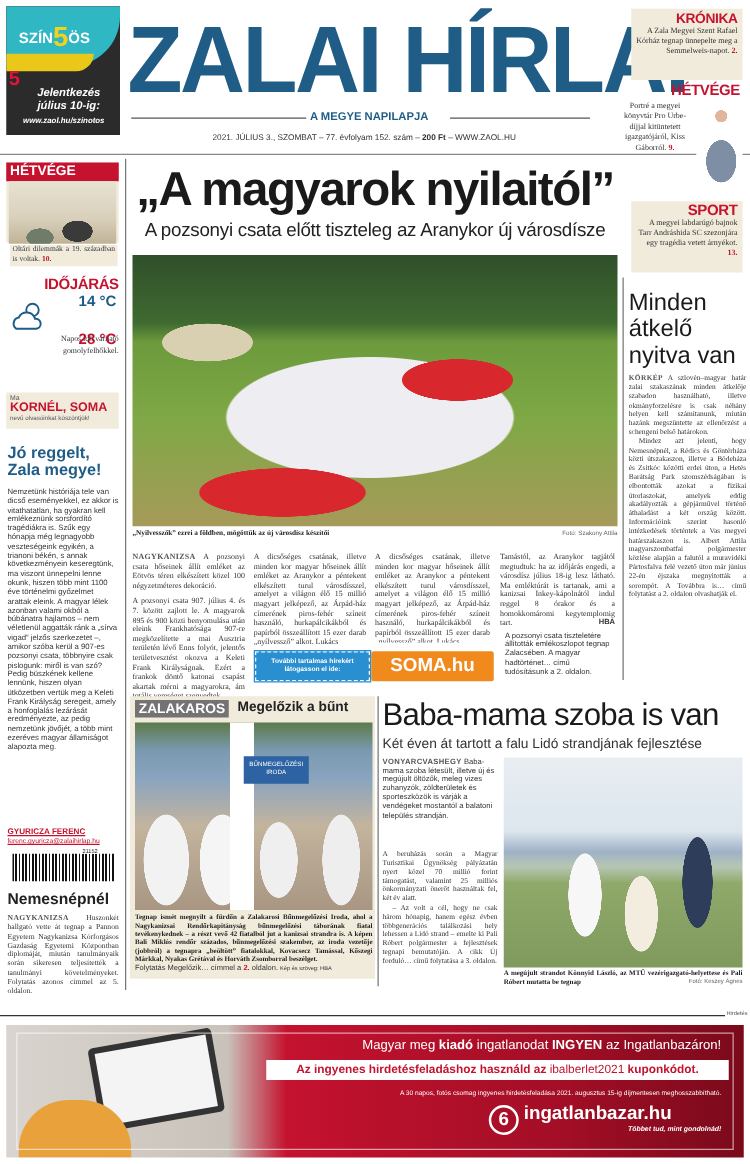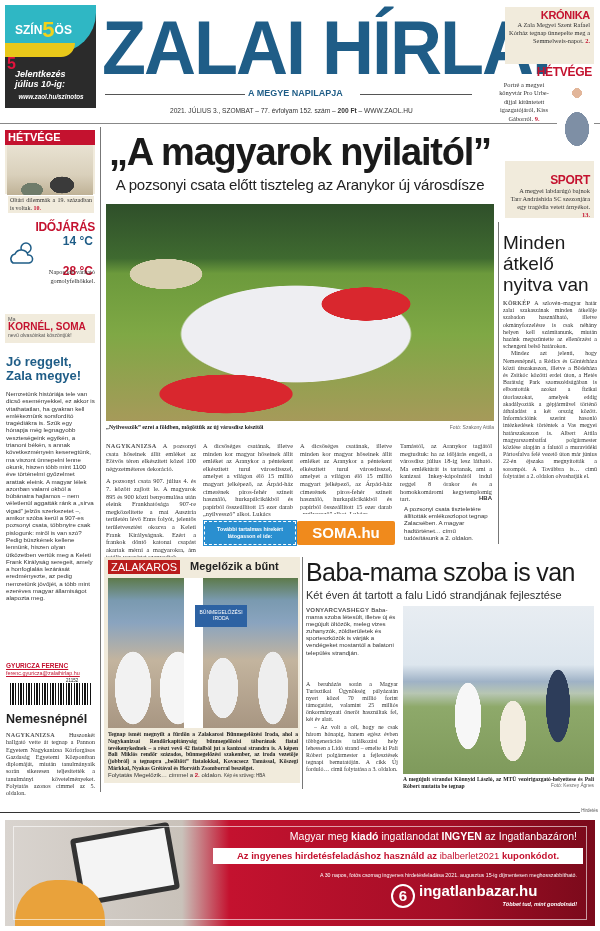--- a/index.html
+++ b/index.html
@@ -45,21 +45,21 @@
 </head>
 <body>
 
 <div class="abs" style="left:5px;top:5px;width:91px;height:103px;background:#2b2b2b;overflow:hidden">
   <div class="abs" style="left:0;top:0;width:91px;height:48px;background:#2fb7c4;border-radius:0 0 40px 0"></div>
   <div class="abs" style="left:0;top:38px;width:70px;height:14px;background:#e9c81a;border-radius:0 0 30px 0"></div>
   <div class="abs sans" style="left:10px;top:12px;color:#fff;font-weight:bold;font-size:12px;white-space:nowrap">
     <span>SZÍN</span><span style="color:#f2d21a;font-size:22px;vertical-align:-3px">5</span><span>ÖS</span>
   </div>
   <div class="abs sans" style="left:2px;top:50px;color:#e2133d;font-weight:bold;font-size:16px">5</div>
-  <div class="abs sans" style="left:10px;top:64px;width:80px;color:#fff;font-weight:bold;font-style:italic;font-size:9px;line-height:10px;text-align:left">
+  <div class="abs sans" style="left:10px;top:64px;width:80px;color:#fff;font-weight:bold;font-style:italic;font-size:9px;line-height:10px;text-align:center">
     <div>Jelentkezés</div>
     <div>július 10-ig:</div>
   </div>
   <div class="abs sans" style="left:2px;top:88px;width:88px;color:#fff;font-weight:bold;font-style:italic;font-size:6.3px;text-align:center">www.zaol.hu/szinotos</div>
 </div>
 
 <div class="abs" style="left:102px;top:0;width:370px;height:92px;font-family:'Liberation Sans',sans-serif;font-weight:bold;font-size:72px;line-height:96px;color:#1f5d87;transform:scaleY(1.05);letter-spacing:-2px;white-space:nowrap;text-align:center">ZALAI HÍRLAP</div>
 <div class="hline" style="left:105px;top:94px;width:140px;background:#555"></div>
 <div class="abs sans" style="left:248px;top:88px;font-size:9px;font-weight:bold;color:#1f5d87">A MEGYE NAPILAPJA</div>
 <div class="hline" style="left:360px;top:94px;width:112px;background:#555"></div>
@@ -70,21 +70,21 @@
 
 <div class="abs beige" style="left:505px;top:7px;width:89px;height:57px;padding:2px 4px">
   <div class="promohead" style="font-size:11px">KRÓNIKA</div>
   <div class="body" style="text-align:right;font-size:6.4px;line-height:8px"><span>A Zala Megyei Szent Rafael Kórház tegnap ünnepelte meg a Semmelweis-napot.</span> <span class="pg">2.</span></div>
 </div>
 <div class="abs" style="left:495px;top:65px;width:99px;height:90px">
   <div class="promohead" style="font-size:12px;padding-right:2px">HÉTVÉGE</div>
   <div class="abs photo-man" style="left:62px;top:16px;width:37px;height:66px"></div>
   <div class="abs body" style="left:0;top:16px;width:58px;text-align:center;font-size:6.4px;line-height:8.4px"><span>Portré a megyei könyvtár Pro Urbe-díjjal kitüntetett igazgatójáról, Kiss Gáborról.</span> <span class="pg">9.</span></div>
 </div>
-<div class="abs beige" style="left:505px;top:161px;width:89px;height:57px;padding:12px 4px">
+<div class="abs beige" style="left:505px;top:161px;width:89px;height:57px;padding:0 4px">
   <div class="promohead" style="font-size:12px">SPORT</div>
   <div class="body" style="text-align:right;font-size:6.4px;line-height:8px"><span>A megyei labdarúgó bajnok Tarr Andráshida SC szezonjára egy tragédia vetett árnyékot.</span> <span class="pg">13.</span></div>
 </div>
 
 <div class="vline" style="left:100px;top:127px;height:665px"></div>
 <div class="abs" style="left:5px;top:130px;width:90px;height:64px;background:#f1ebdc">
   <div class="abs sans" style="left:0;top:0;width:90px;height:15px;background:#c4122f;color:#fff;font-weight:bold;font-size:11px;line-height:15px;padding-left:3px">HÉTVÉGE</div>
   <div class="abs photo-hetvege" style="left:2px;top:15px;width:86px;height:50px"></div>
 </div>
 <div class="abs body" style="left:8px;top:196px;width:86px;font-size:6px;line-height:7.5px;background:#f1ebdc;padding:1px 2px"><span>Oltári dilemmák a 19. században is voltak.</span> <span class="pg">10.</span></div>
@@ -139,21 +139,21 @@
 <div class="abs sans" style="left:297px;top:521px;width:98px;height:24px;background:#f08a1c;color:#fff;font-weight:bold;font-size:15px;line-height:24px;text-align:center;border-radius:2px">SOMA.hu</div>
 
 <div class="vline" style="left:498px;top:222px;height:322px"></div>
 <div class="abs sans" style="left:503px;top:232px;width:96px;font-size:19px;line-height:21px;color:#1a1a1a">Minden átkelő nyitva van</div>
 <div class="abs body" style="left:503px;top:300px;width:94px;font-size:5.9px;line-height:7.2px">
   <div><span class="kicker">KÖRKÉP</span> <span>A szlovén–magyar határ zalai szakaszának minden átkelője szabadon használható, illetve okmányforzelésre is csak néhány helyen kell számítanunk, miután hazánk megszüntette az ellenőrzést a schengeni belső határokon.</span></div>
   <div style="text-indent:8px">Mindez azt jelenti, hogy Nemesnépnél, a Rédics és Göntérháza közti útszakaszon, illetve a Bödeháza és Zsitkóc közötti erdei úton, a Hetés Barátság Park szomszédságában is elbontották azokat a fizikai útorlaszokat, amelyek eddig akadályozták a gépjárművel történő áthaladást a két ország között. Információink szerint hasonló intézkedések történtek a Vas megyei határszakaszon is. Albert Attila magyarszombatfai polgármester közlése alapján a falutól a muravidéki Pártosfalva felé vezető úton már június 22-én éjszaka megnyitották a sorompót. A Továbbra is… című folytatást a 2. oldalon olvashatják el.</div>
 </div>
 
 <div class="abs beige" style="left:104px;top:557px;width:196px;height:226px"></div>
-<div class="abs sans" style="left:108px;top:560px;background:#b91c1c;color:#fff;font-weight:normal;font-size:11px;padding:1px 3px">ZALAKAROS</div>
+<div class="abs sans" style="left:108px;top:560px;background:#737373;color:#fff;font-weight:bold;font-size:11px;padding:1px 3px">ZALAKAROS</div>
 <div class="abs sans" style="left:190px;top:560px;font-weight:bold;font-size:11px;color:#222">Megelőzik a bűnt</div>
 <div class="abs photo-zala" style="left:108px;top:578px;width:190px;height:150px"></div>
 <div class="abs sans" style="left:195px;top:605px;width:52px;height:22px;background:#2d62a3;color:#fff;font-size:5px;text-align:center;padding-top:4px">BŰNMEGELŐZÉSI IRODA</div>
 <div class="abs body" style="left:108px;top:731px;width:190px;font-weight:bold;font-size:5.6px;line-height:6.8px;color:#222">Tegnap ismét megnyílt a fürdőn a Zalakarosi Bűnmegelőzési Iroda, ahol a Nagykanizsai Rendőrkapitányság bűnmegelőzési táborának fiatal tevékenykednek – a részt vevő 42 fiatalból jut a kanizsai strandra is. A képen Bali Miklós rendőr százados, bűnmegelőzési szakember, az iroda vezetője (jobbról) a tegnapra „beöltött” fiatalokkal, Kovacsecz Tamással, Kőszegi Márkkal, Nyakas Grétával és Horváth Zsomborral beszélget.</div>
 <div class="abs sans" style="left:108px;top:772px;width:190px;font-size:6px;color:#333;white-space:nowrap">
   <span>Folytatás Megelőzik… címmel a </span><span class="pg">2.</span><span> oldalon.</span> <span style="font-size:4.5px">Kép és szöveg: HBA</span>
 </div>
 
 <div class="vline" style="left:302px;top:557px;height:232px"></div>
 <div class="abs sans" style="left:306px;top:557px;width:292px;font-weight:normal;font-size:25px;line-height:30px;letter-spacing:-.6px;color:#1a1a1a;white-space:nowrap">Baba-mama szoba is van</div>

